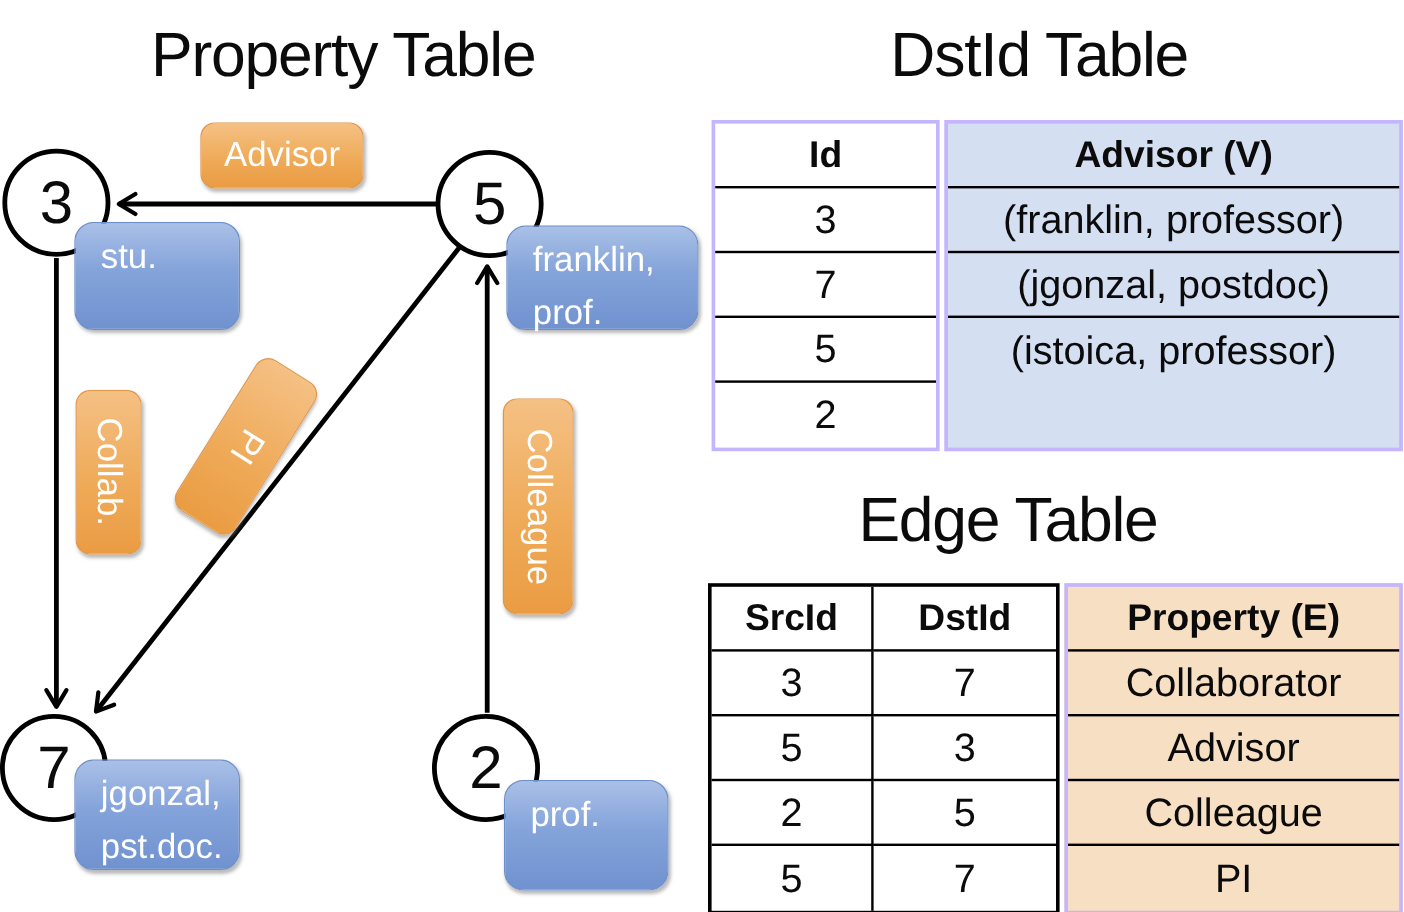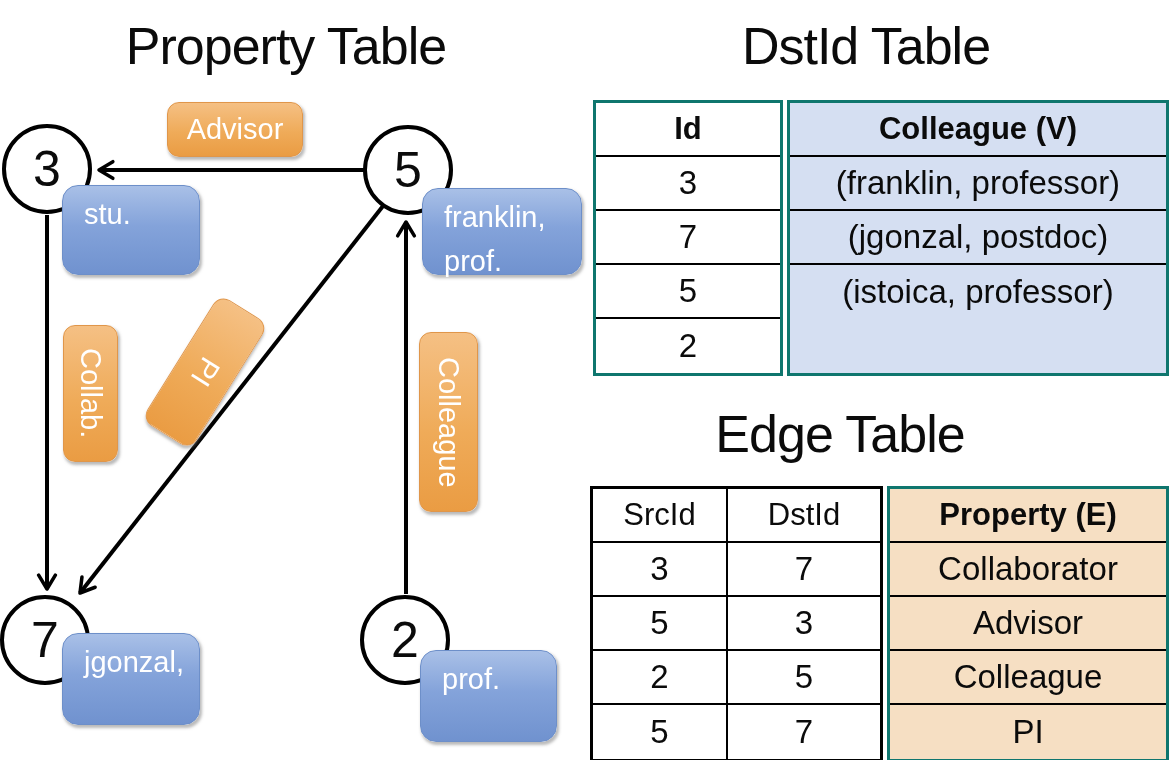--- a/index.html
+++ b/index.html
@@ -56,21 +56,21 @@
     padding:6px 0 0 21px;
   }
   #card-rxin{left:62px;top:185px;width:138px;height:90px;}
   #card-franklin{left:422px;top:188px;width:160px;height:87px;}
   #card-jgonzal{left:62px;top:633px;width:138px;height:92px;}
   #card-istoica{left:420px;top:650px;width:137px;height:92px;}
   .vcard div{white-space:nowrap;}
 
   
   .tbl{
-    position:absolute;box-sizing:border-box;border:3px solid #0f766e;background:#fff;
+    position:absolute;box-sizing:border-box;border:3px solid #c4b5fd;background:#fff;
   }
   .tbl .row{
     height:54px;box-sizing:border-box;border-bottom:2px solid #000;
     display:flex;align-items:center;justify-content:center;
     font-size:33px;color:#0b0b0b;white-space:nowrap;
   }
   .tbl .row:last-child{border-bottom:none;}
   .tbl .row.hdr{font-weight:bold;font-size:31px;}
   #vt-id{left:593px;top:100px;width:190px;height:276px;}
   #vt-prop{left:787px;top:100px;width:382px;height:276px;background:#d5dff2;}
@@ -82,21 +82,21 @@
     box-sizing:border-box;border:3px solid #000;background:#fff;
     display:grid;grid-template-columns:135px 1fr;grid-auto-rows:54px;
   }
   #et-left .cell{
     box-sizing:border-box;border-bottom:2px solid #000;
     display:flex;align-items:center;justify-content:center;
     font-size:33px;color:#0b0b0b;
   }
   #et-left .cell.c0{border-right:2px solid #000;}
   #et-left .cell.lastrow{border-bottom:none;}
-  #et-left .cell.hdr{font-weight:normal;font-size:31px;}
+  #et-left .cell.hdr{font-weight:bold;font-size:31px;}
 </style>
 </head>
 <body>
 
 <div class="canvas">
 
   <div class="big-title" id="title-graph">Property Table</div>
   <div class="big-title" id="title-vertex">DstId Table</div>
   <div class="big-title" id="title-edge">Edge Table</div>
 
@@ -132,35 +132,36 @@
 
   <div class="vcard" id="card-rxin">
     <div>stu.</div>
   </div>
   <div class="vcard" id="card-franklin">
     <div>franklin,</div>
     <div>prof.</div>
   </div>
   <div class="vcard" id="card-jgonzal">
     <div>jgonzal,</div>
+    <div>pst.doc.</div>
   </div>
   <div class="vcard" id="card-istoica">
     <div>prof.</div>
   </div>
 
   <div class="tbl" id="vt-id">
     <div class="row hdr">Id</div>
     <div class="row">3</div>
     <div class="row">7</div>
     <div class="row">5</div>
     <div class="row">2</div>
   </div>
 
   <div class="tbl" id="vt-prop">
-    <div class="row hdr">Colleague (V)</div>
+    <div class="row hdr">Advisor (V)</div>
     <div class="row">(franklin, professor)</div>
     <div class="row">(jgonzal, postdoc)</div>
     <div class="row">(istoica, professor)</div>
   </div>
 
   <div id="et-left">
     <div class="cell hdr c0">SrcId</div>
     <div class="cell hdr">DstId</div>
     <div class="cell c0">3</div>
     <div class="cell">7</div>

